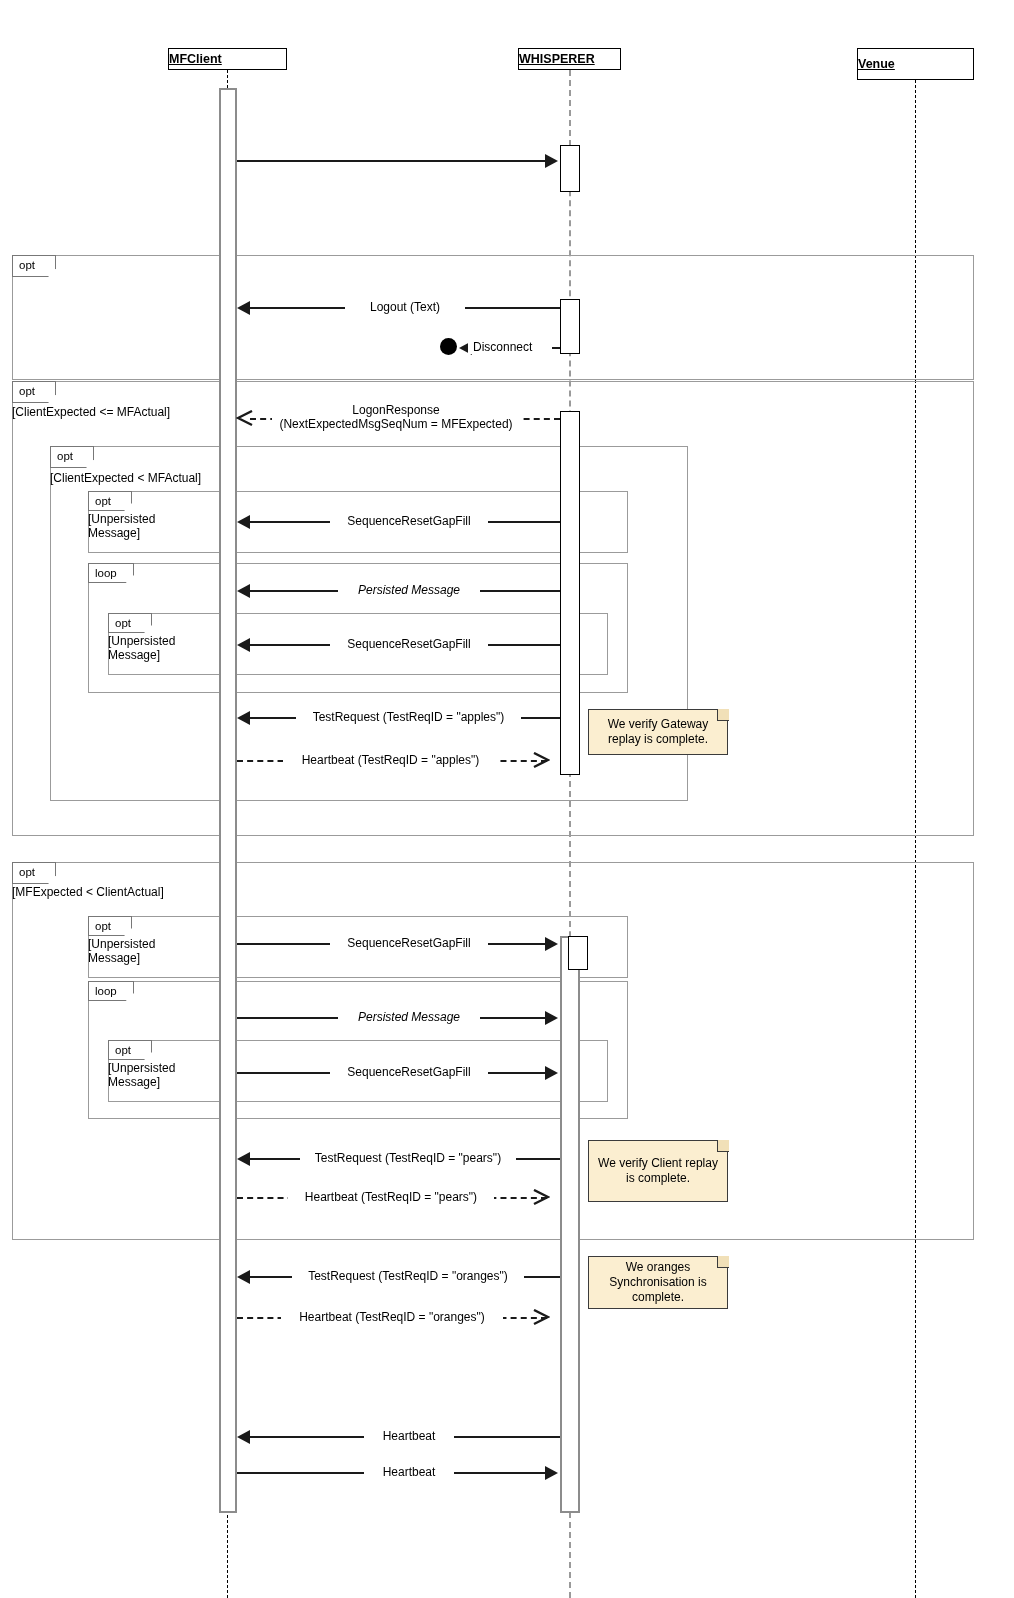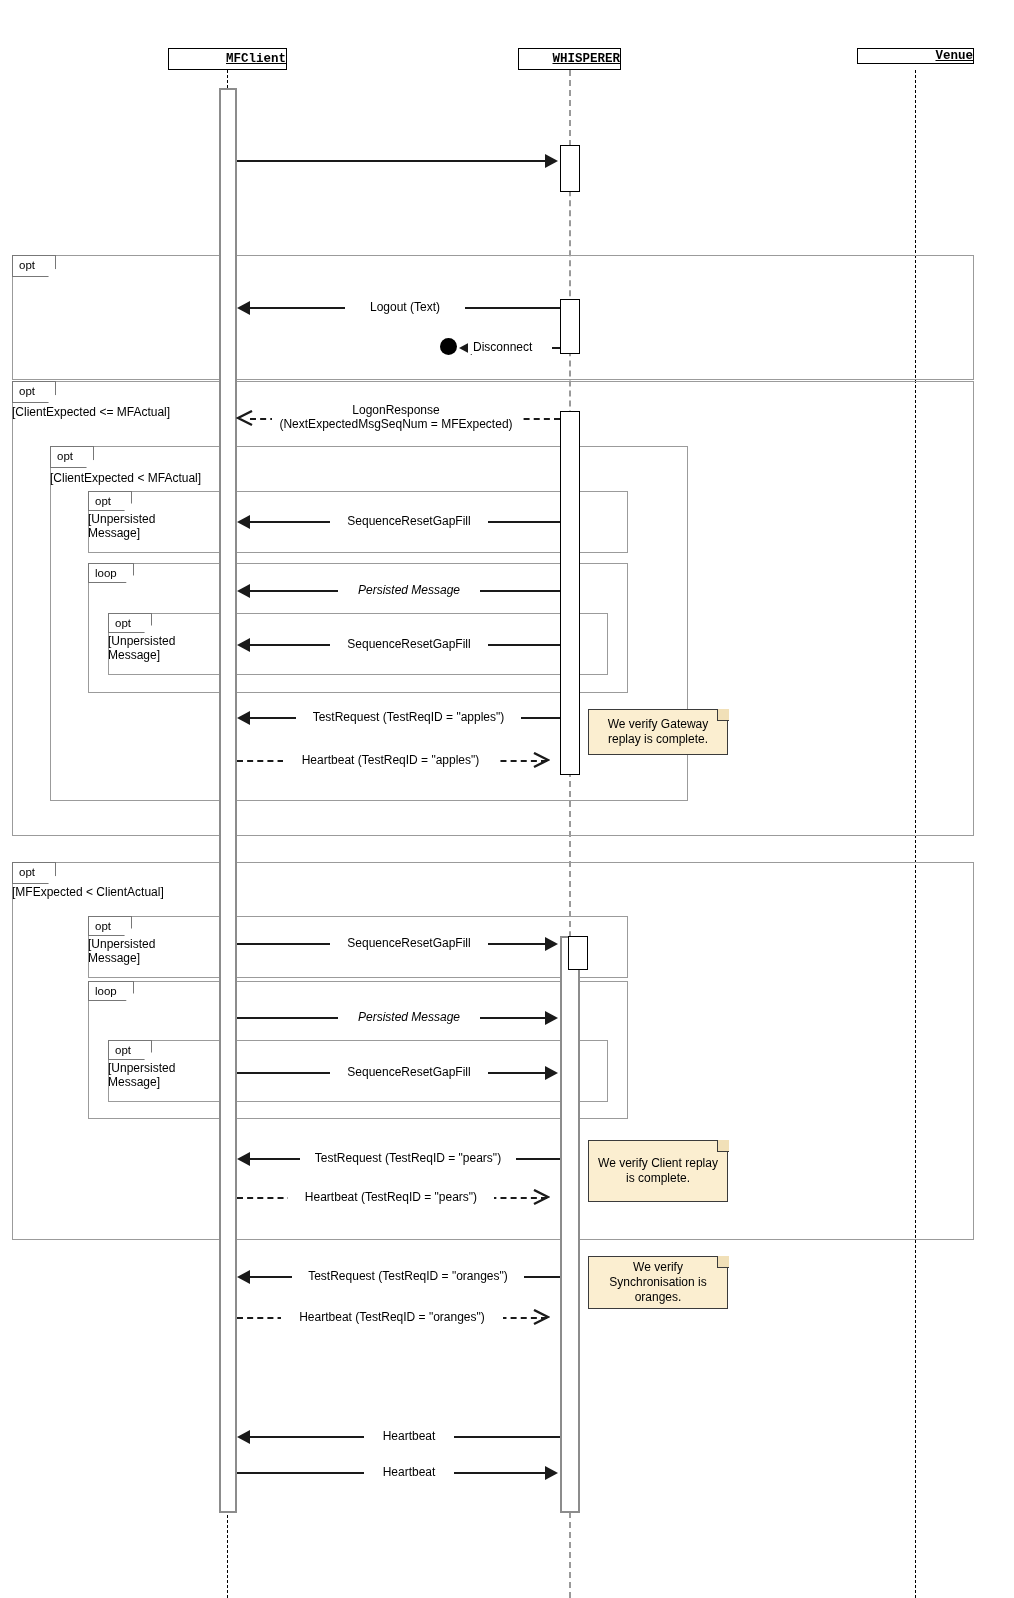--- a/index.html
+++ b/index.html
@@ -2,22 +2,22 @@
 <html><head>
 <meta charset="utf-8">
 <title>Sequence Diagram</title>
 <style>
   html,body{margin:0;padding:0;background:#ffffff;}
   body{font-family:"Liberation Sans","DejaVu Sans",sans-serif;color:#000;}
   #canvas{position:relative;width:1014px;height:1598px;background:#fff;overflow:hidden;}
 
   
   .actor-box{position:absolute;border:1.5px solid #000;background:#fff;
-             display:flex;align-items:center;justify-content:flex-end;
-             font-size:12.5px;font-weight:bold;box-sizing:border-box;font-family:Liberation Mono, monospace;}
+             display:flex;align-items:center;justify-content:flex-start;
+             font-size:12.5px;font-weight:bold;box-sizing:border-box;}
   .actor-box span{text-decoration:underline;}
 
   
   .lifeline{position:absolute;width:0;border-left-width:1.5px;border-left-style:dashed;}
   .ll-black{border-left-color:#000;}
   .ll-gray{border-left-color:#9a9a9a;border-left-width:2px;}
 
   
   .act{position:absolute;background:#fff;box-sizing:border-box;}
   .act-black{border:1.5px solid #000;}
@@ -111,21 +111,21 @@
   <div class="act act-black" style="left:560px;top:411px;width:20px;height:364px;"></div>
   <div class="act act-gray" style="left:560px;top:936px;width:20px;height:577px;"></div>
   <div class="act act-black" style="left:568px;top:936px;width:20px;height:34px;"></div>
 
   <div class="actor-box" style="left:168px;top:48px;width:119px;height:22px;">
     <span>MFClient</span>
   </div>
   <div class="actor-box" style="left:518px;top:48px;width:103px;height:22px;">
     <span>WHISPERER</span>
   </div>
-  <div class="actor-box" style="left:857px;top:48px;width:117px;height:16px;padding-left:21px;">
+  <div class="actor-box" style="left:857px;top:48px;width:117px;height:32px;">
     <span>Venue</span>
   </div>
 
   <div class="msg-line" style="left:237px;top:160px;width:310px;"></div>
   <div class="arrow-r" style="left:545px;top:154px;"></div>
 
   <div class="msg-line" style="left:250px;top:307px;width:310px;"></div>
   <div class="arrow-l" style="left:237px;top:301px;"></div>
   <div class="msg-label" style="left: 345px; top: 300px; width: 110px; white-space: pre-line;">Logout (Text)</div>
 
@@ -207,17 +207,17 @@
     <span>We verify Gateway replay is complete.</span>
   </div>
   <div class="note-fold" style="left:717px;top:709px;"></div>
 
   <div class="note" style="left:588px;top:1140px;width:140px;height:62px;">
     <span>We verify Client replay is complete.</span>
   </div>
   <div class="note-fold" style="left:717px;top:1140px;"></div>
 
   <div class="note" style="left:588px;top:1256px;width:140px;height:53px;">
-    <span>We verify Synchronisation is oranges.</span>
+    <span>We oranges Synchronisation is complete.</span>
   </div>
   <div class="note-fold" style="left:717px;top:1256px;"></div>
 
 </div>
 
 </body></html>

